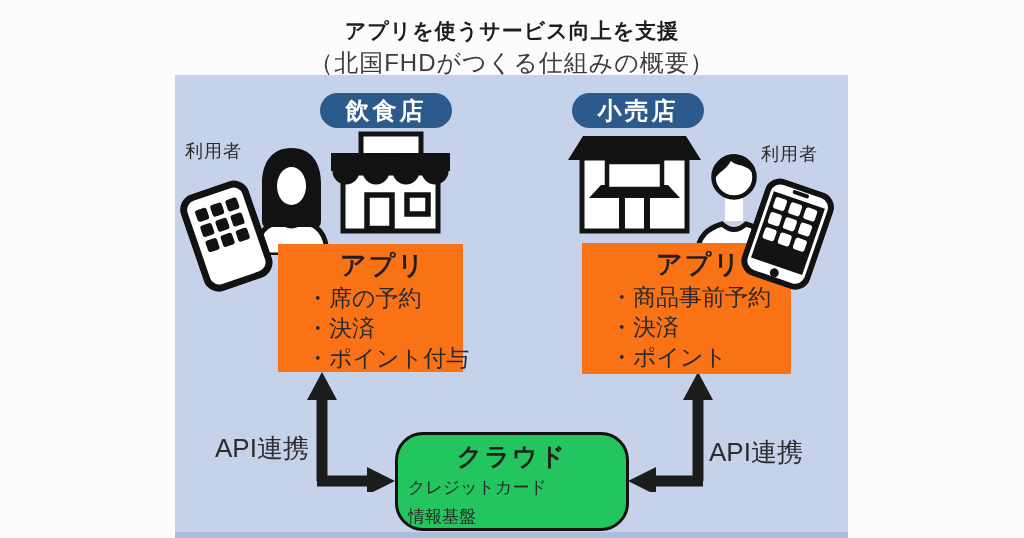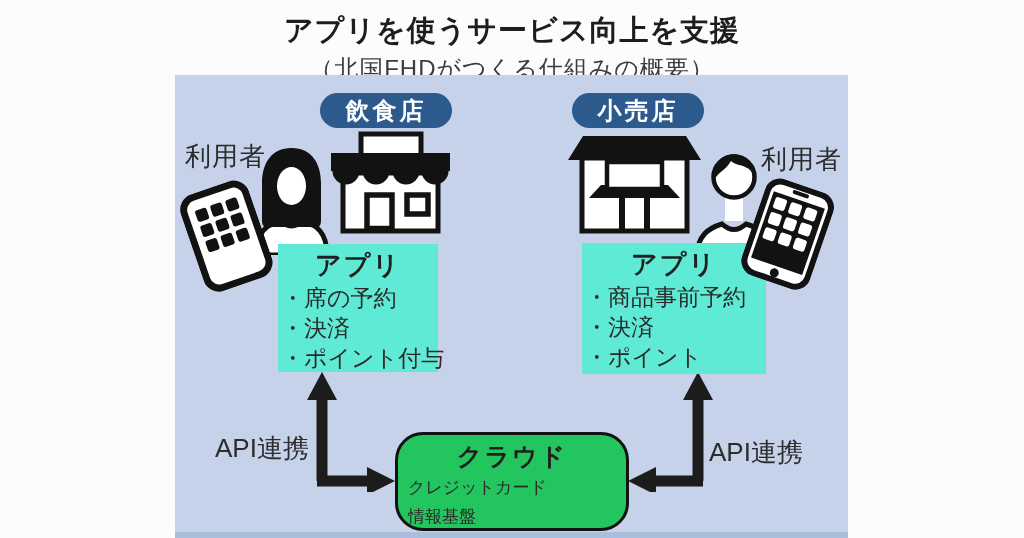--- a/index.html
+++ b/index.html
@@ -2,47 +2,47 @@
 <html><head>
 <meta charset="utf-8">
 <style>
   html,body { margin:0; padding:0; }
   body {
     width:1024px; height:538px; position:relative; overflow:hidden;
     background:#fbfcfe; color:#222;
     font-family:"Liberation Sans","DejaVu Sans",sans-serif;
   }
   .titles { position:absolute; top:0; left:0; width:1024px; text-align:center; }
-  .title    { font-size:29px; font-weight:bold; color:#1d1d1d; margin-top:11px; letter-spacing:1px; }
+  .title    { font-size:21px; font-weight:bold; color:#1d1d1d; margin-top:17px; letter-spacing:1px; }
   .subtitle { font-size:24px; color:#3c3c3c; margin-top:2px; letter-spacing:1px; }
 
   .panel { position:absolute; left:175px; top:75px; width:673px; height:463px; background:#c5d2e9; }
   .panel-edge { position:absolute; left:0; bottom:0; width:100%; height:6px; background:#a9bedd; }
 
   .badge {
     position:absolute; width:132px; height:35px; background:#2d5a8c; border-radius:18px;
     color:#fff; font-size:24px; font-weight:bold; letter-spacing:3px;
     display:flex; align-items:center; justify-content:center; z-index:4;
   }
   #badge-left  { left:145px; top:18px; }
   #badge-right { left:397px; top:18px; }
 
-  .user-label { position:absolute; font-size:26px; color:#2c2c2c; letter-spacing:1px; z-index:2; }
+  .user-label { position:absolute; font-size:18px; color:#2c2c2c; letter-spacing:1px; z-index:2; }
   #user-left  { left:10px;  top:64px; }
   #user-right { left:586px; top:67px; }
 
   .icon { position:absolute; }
   #icon-woman       { left:74px;  top:70px;  z-index:2; }
   #icon-man         { left:516px; top:72px;  z-index:2; }
   #icon-store-left  { left:153px; top:56px;  z-index:1; }
   #icon-store-right { left:392px; top:56px;  z-index:1; }
   #icon-phone-left  { left:16px;  top:110px; transform:rotate(-19deg); z-index:5; }
   #icon-phone-right { left:576px; top:108px; transform:rotate(19deg);  z-index:5; }
 
-  .app-box { position:absolute; background:#5eead4; z-index:3; }
+  .app-box { position:absolute; background:#f97316; z-index:3;padding-left:25px; }
   #app-left  { left:103px; top:169px; width:160px; height:128px; }
   #app-right { left:407px; top:168px; width:184px; height:131px; }
   .app-title { font-size:26px; font-weight:bold; text-align:center; margin-top:4px; letter-spacing:2px; color:#1f1f1f; }
   .app-item  { font-size:23px; line-height:30px; margin-left:3px; color:#2a2a2a; white-space:nowrap; }
 
   .cloud-box {
     position:absolute; left:220px; top:357px; width:228px; height:93px;
     background:#22c55e; border:3.5px solid #121212; border-radius:28px; z-index:3;
   }
   .cloud-title { font-size:25px; font-weight:bold; text-align:center; margin-top:5px; letter-spacing:2px; color:#1f1f1f; }

